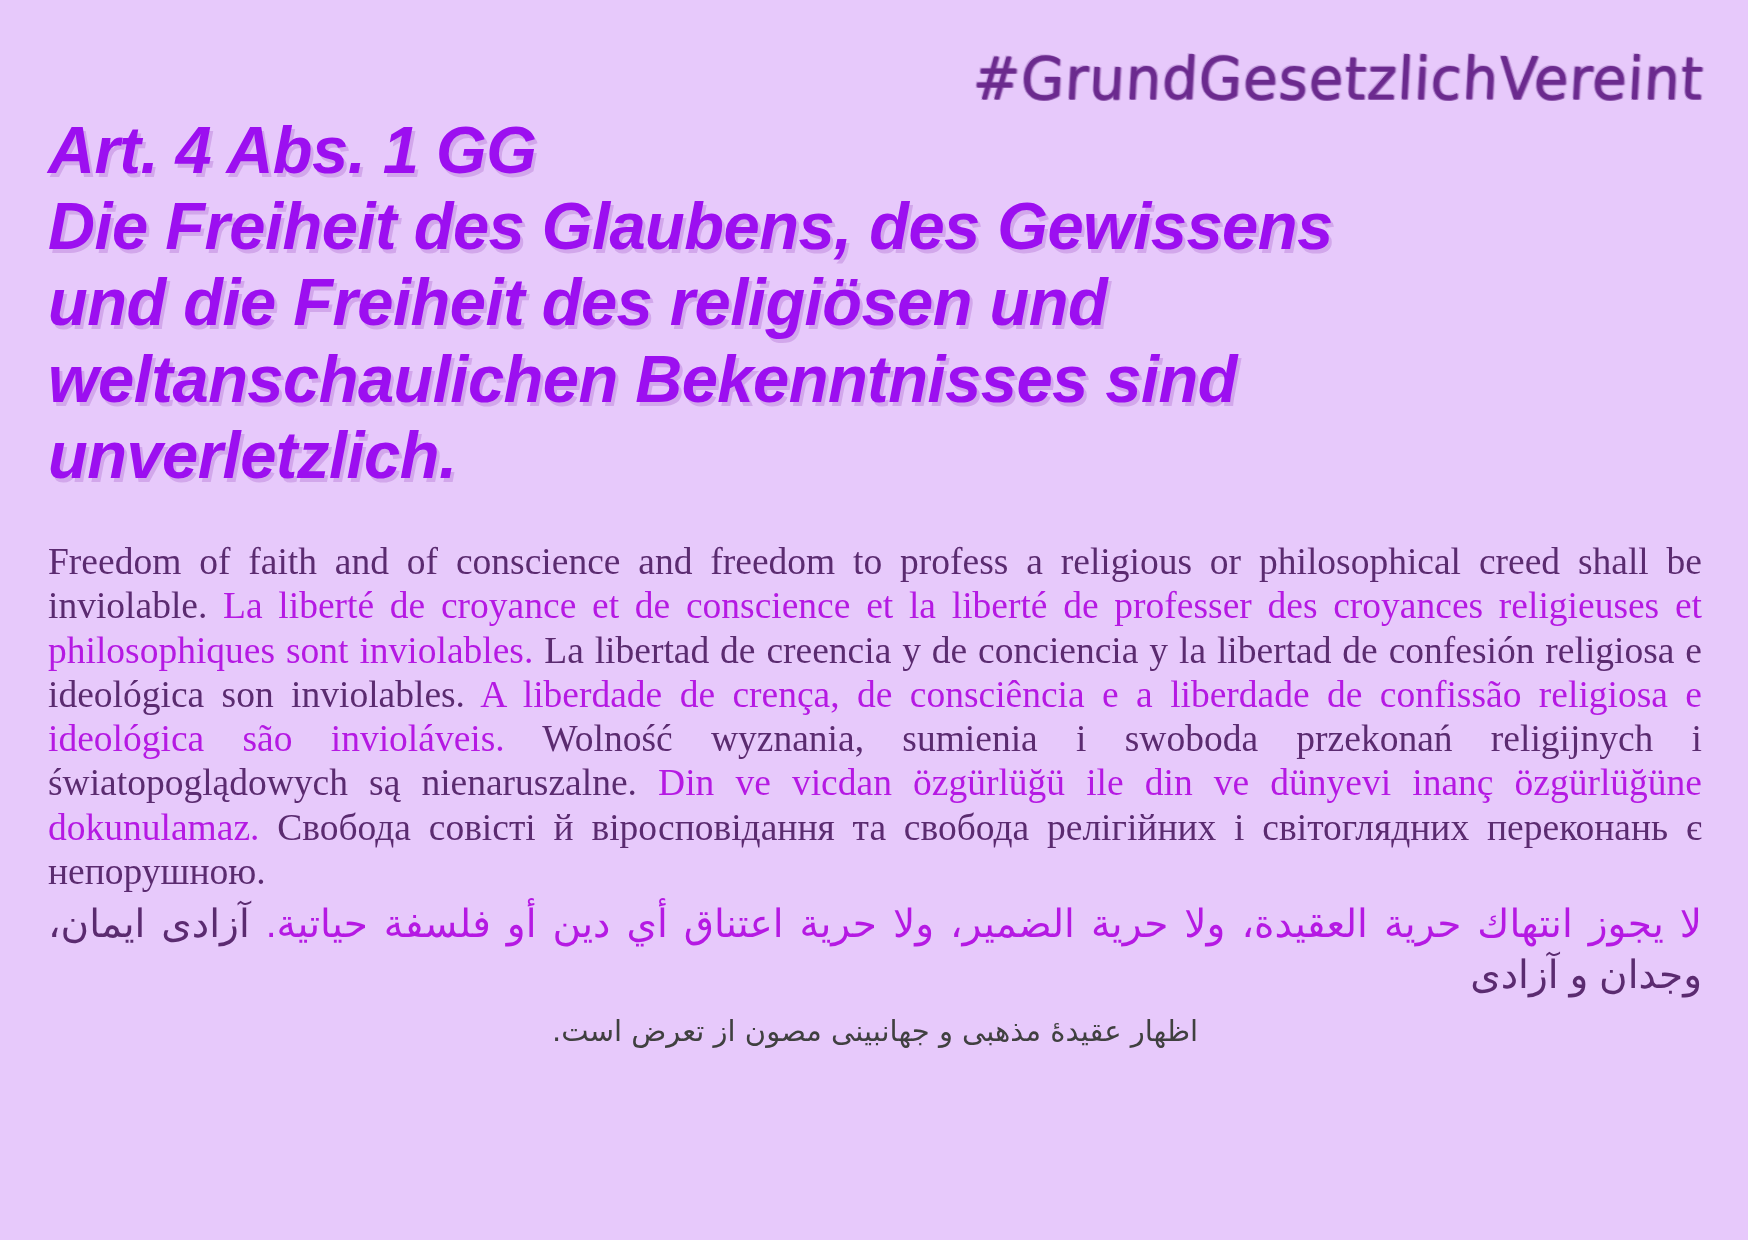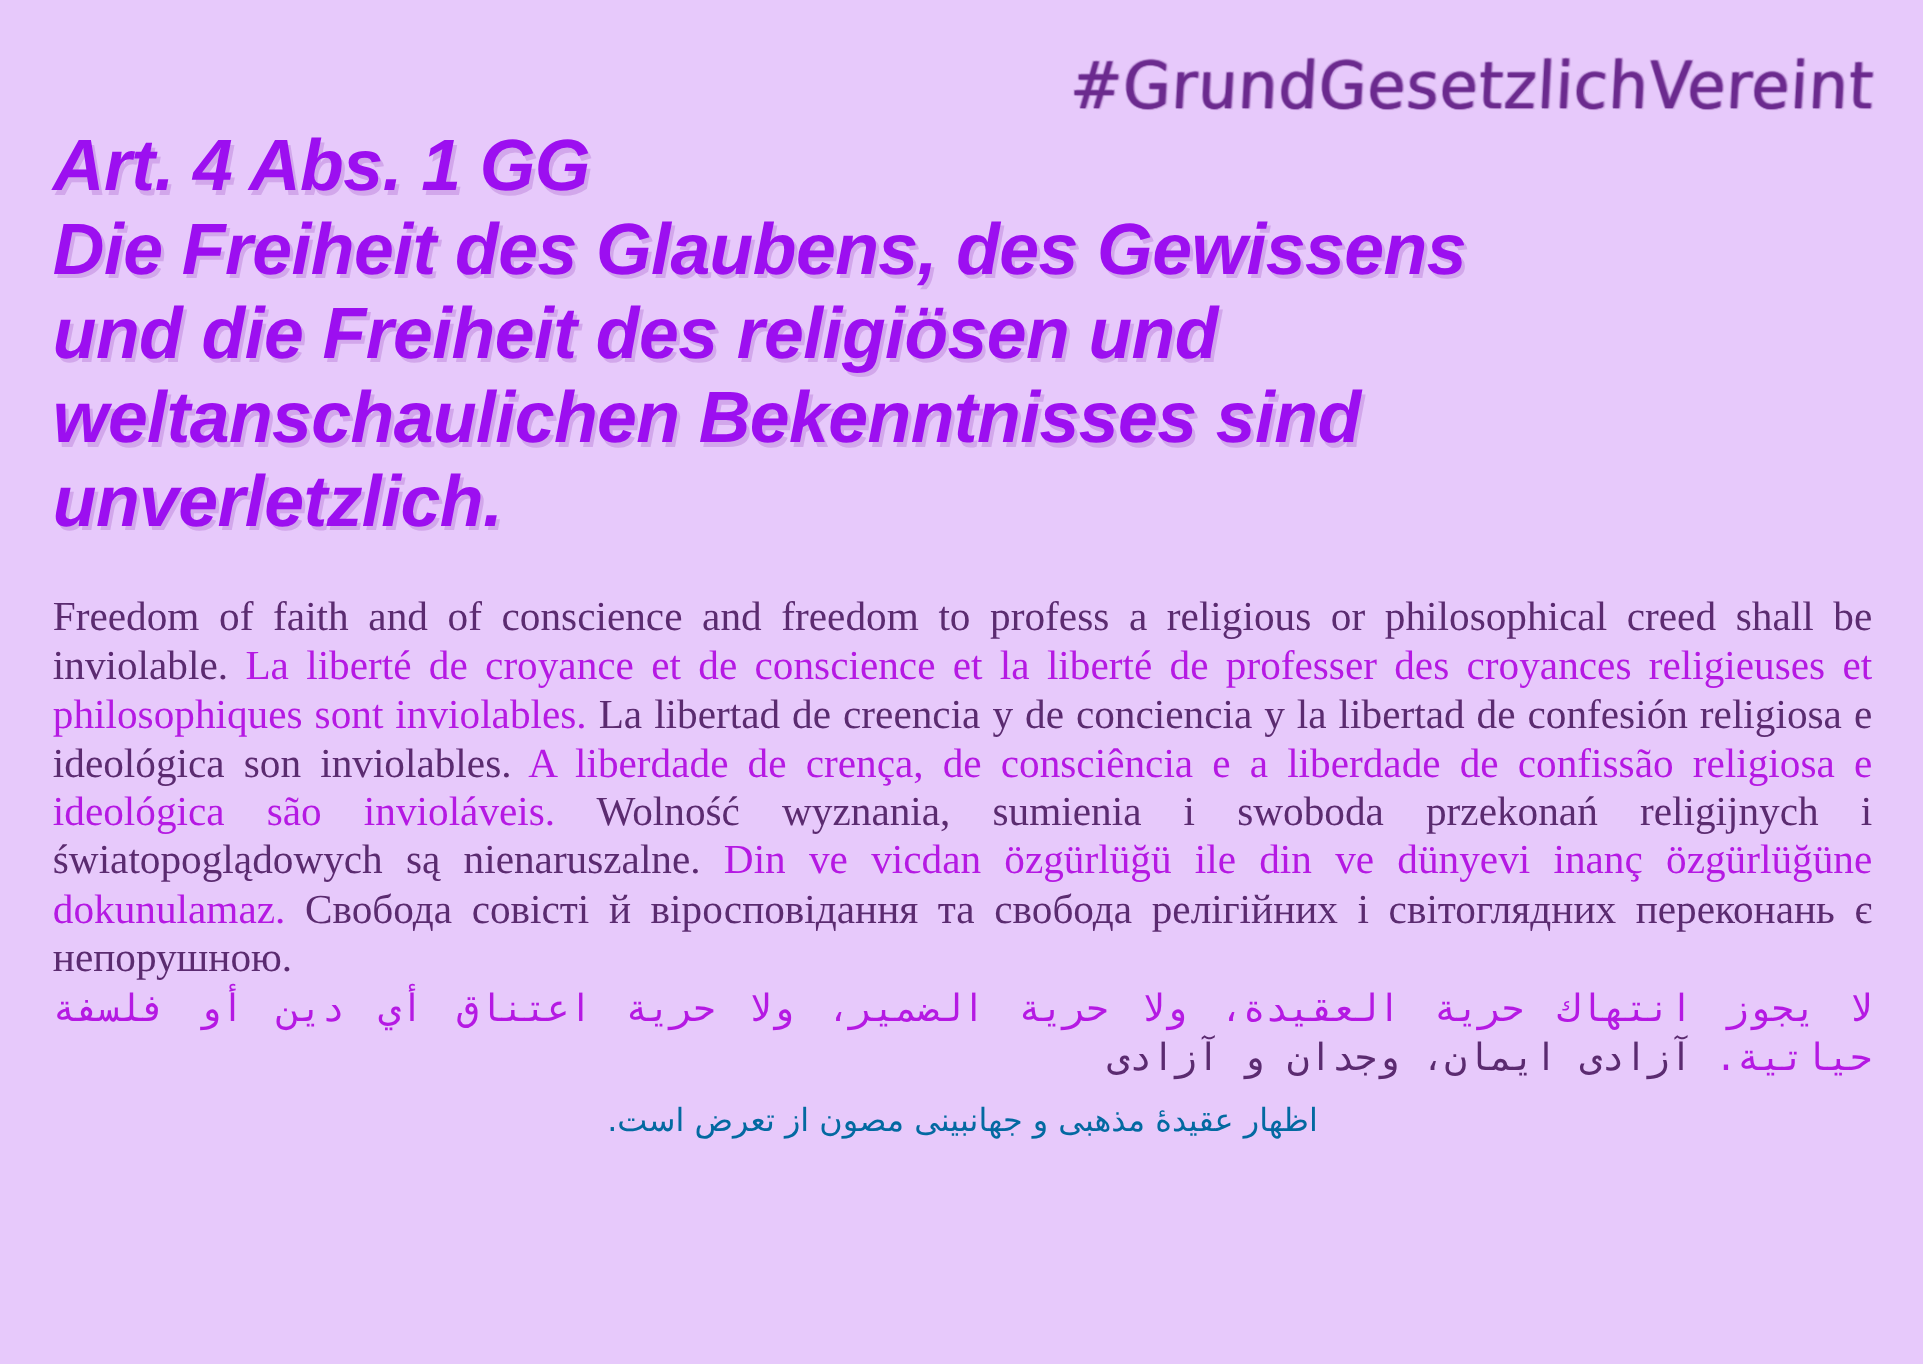--- a/index.html
+++ b/index.html
@@ -77,34 +77,34 @@
     font-size: 37.5px;
     line-height: 1.18;
     color: #5b2b70;
     word-spacing: 0px;
   }
   .para .alt { color: #b519e3; }
   .line-ar {
     margin: 4px 0 11px 0;
     direction: rtl;
     text-align: justify;
-    font-family: Liberation Mono, monospace;
-    font-size: 34px;
+    font-family: Liberation Sans, sans-serif;
+    font-size: 39px;
     line-height: 1.32;
     color: #b519e3;
   }
   .line-ar .alt2 { color: #5b2b70; }
   .line-fa {
     margin: 2px 0 0 0;
     direction: rtl;
     text-align: center;
     font-family: "DejaVu Sans", sans-serif;
     font-size: 29px;
     line-height: 1.32;
-    color: #0369a1;
+    color: #404040;
   }
 </style>
 </head>
 <body>
 
 <div class="poster">
 
   <div class="hashtag">#GrundGesetzlichVereint</div>
 
   <div class="headline">

